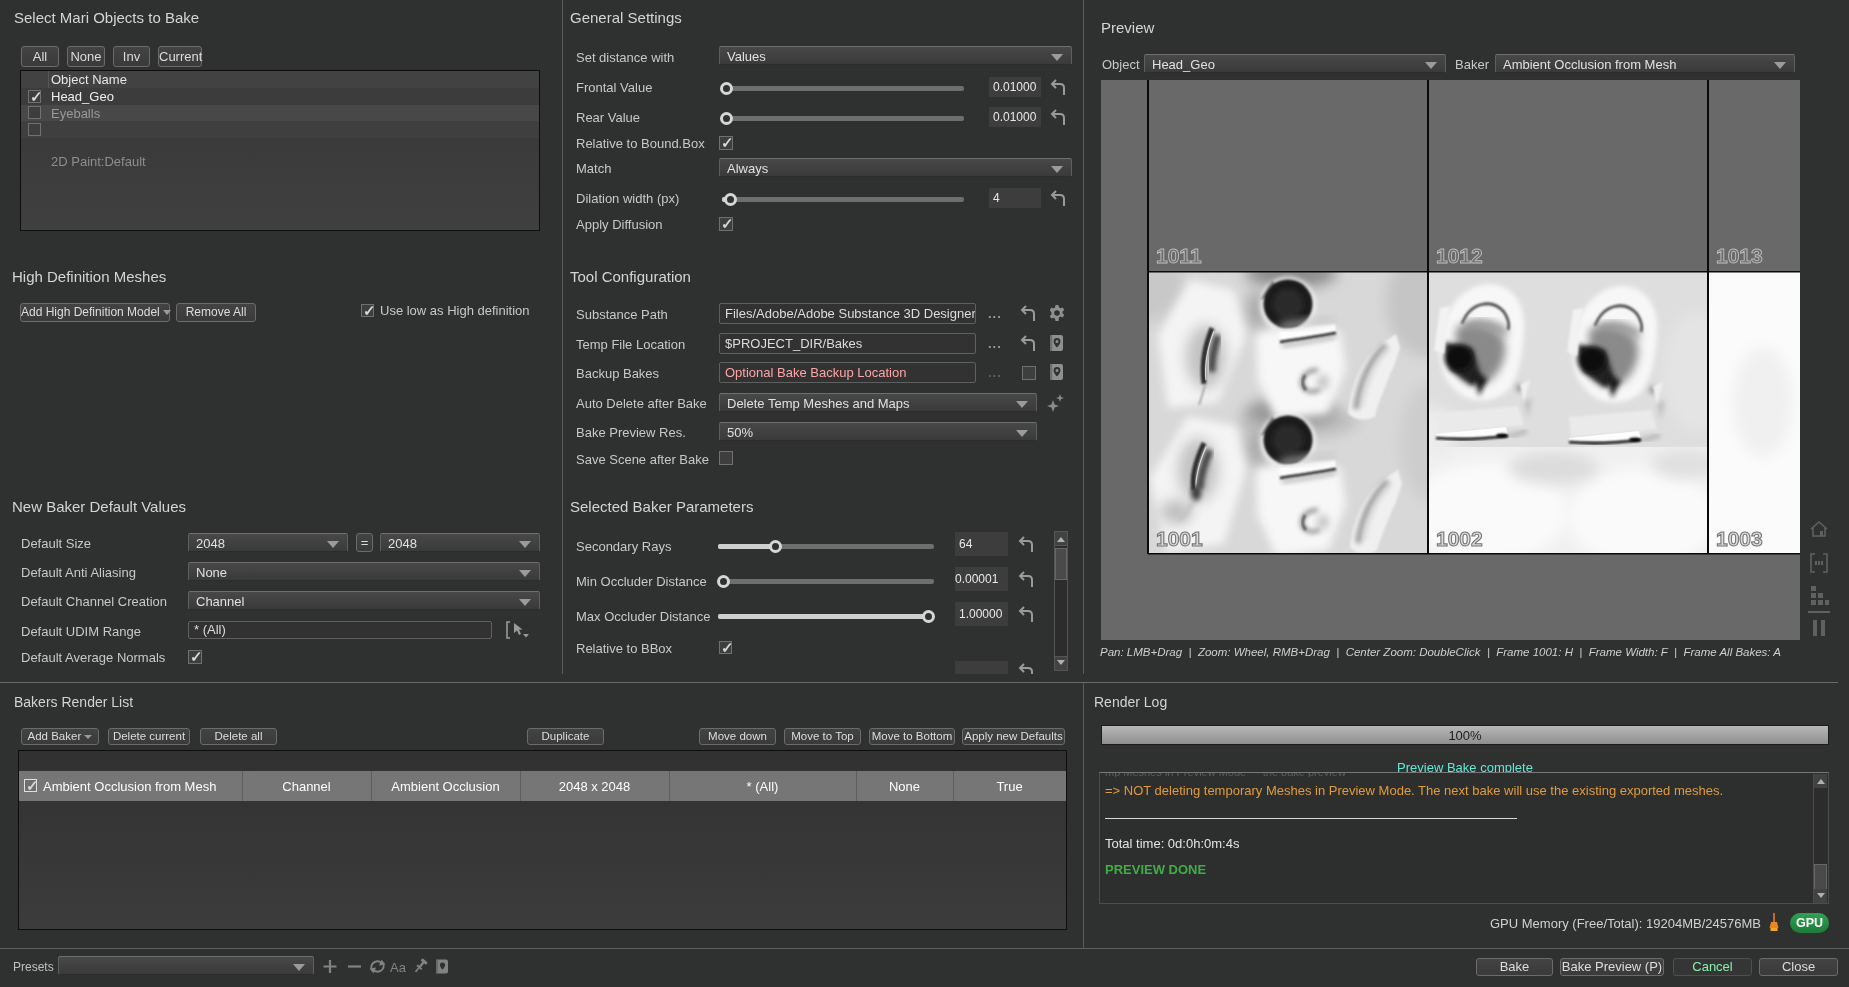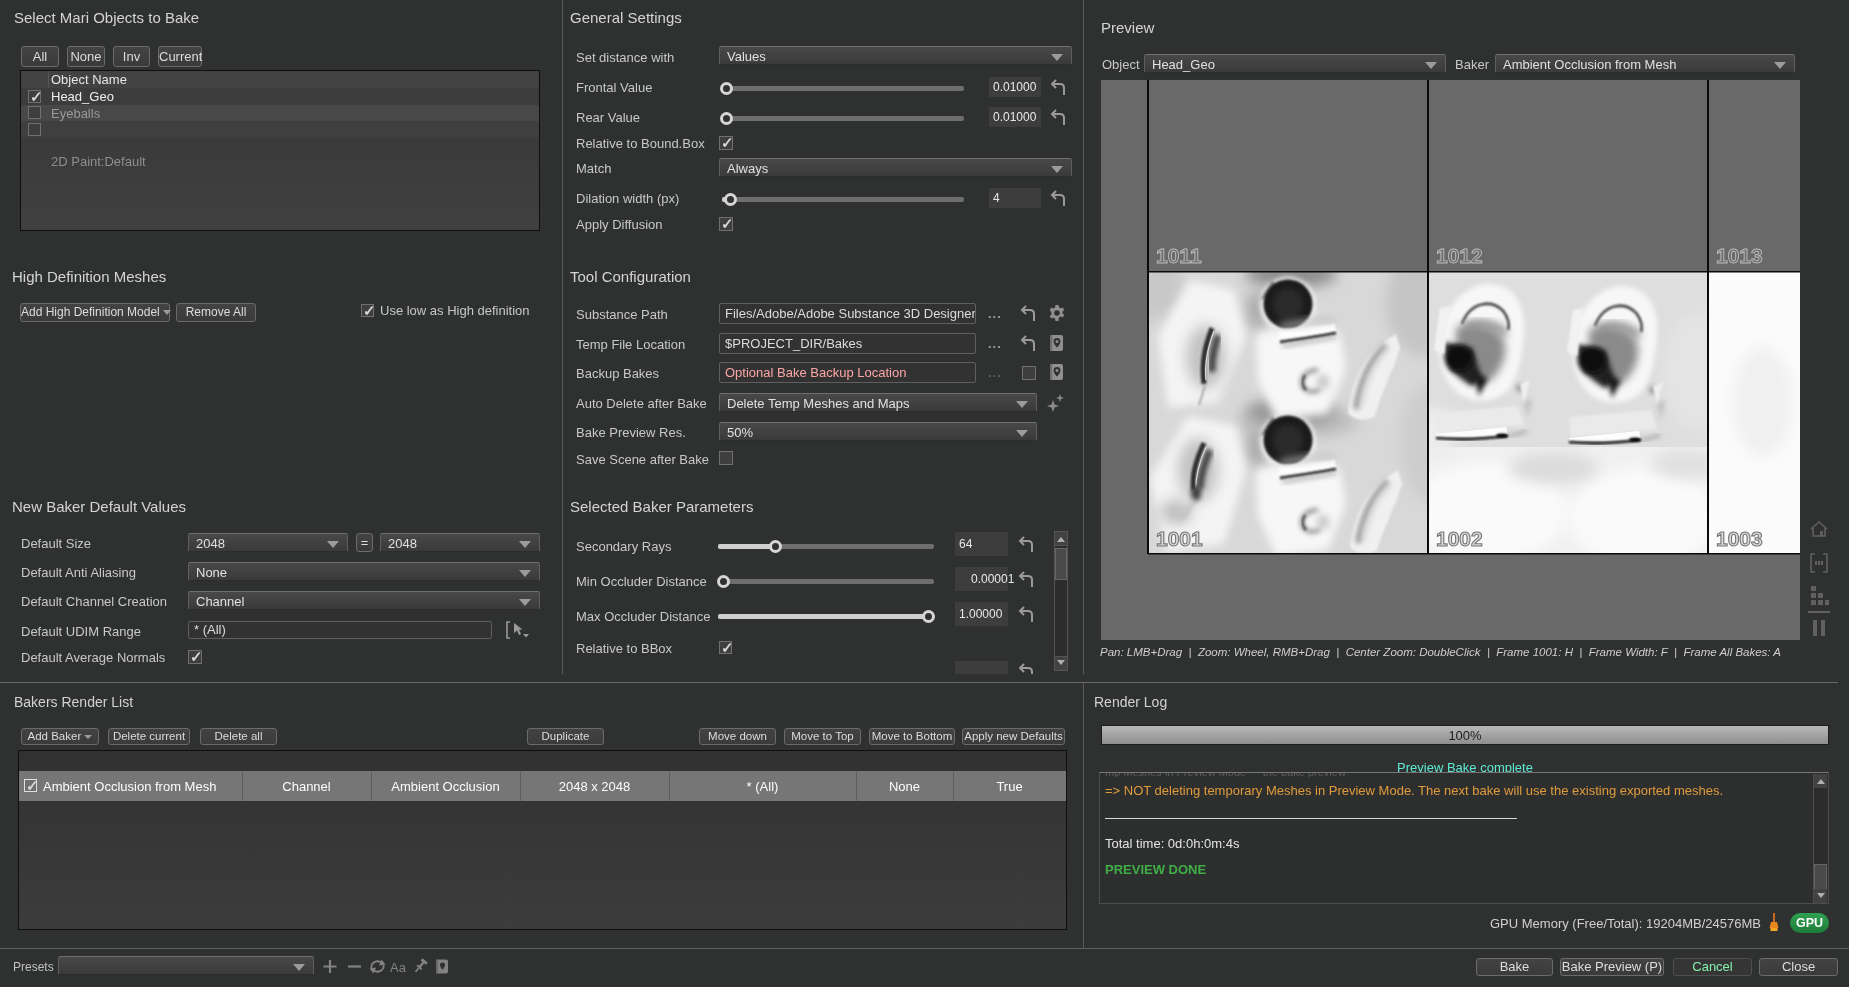--- a/index.html
+++ b/index.html
@@ -194,21 +194,21 @@
 <div class="gfill" style="left:718px; top:544px; width:58px;"></div>
 <div class="knob" style="left:769px; top:540px;"></div>
 <div class="vbox" style="left:955px; top:532px; width:53px; height:24px; line-height:24px; padding-left:4px;">64</div>
 <svg class="undo" style="left:1016px; top:535px;" viewBox="0 0 20 20">
     <path d="M16 17 L16 10 Q16 6 12 6 L5 6 M8 2 L4 6 L8 10" fill="none" stroke="#9a9a9a" stroke-width="2"></path>
   </svg>
 
 <div class="abs lbl" style="left:576px; top:574px;">Min Occluder Distance</div>
 <div class="groove" style="left:718px; top:579px; width:216px;"></div>
 <div class="knob" style="left:717px; top:575px;"></div>
-<div class="vbox" style="left:955px; top:567px; width:53px; height:24px; line-height:24px; padding-left:16px;">0.00001</div>
+<div class="vbox" style="left:955px; top:567px; width:53px; height:24px; line-height:24px; padding-left:0;">0.00001</div>
 <svg class="undo" style="left:1016px; top:570px;" viewBox="0 0 20 20">
     <path d="M16 17 L16 10 Q16 6 12 6 L5 6 M8 2 L4 6 L8 10" fill="none" stroke="#9a9a9a" stroke-width="2"></path>
   </svg>
 
 <div class="abs lbl" style="left:576px; top:609px;">Max Occluder Distance</div>
 <div class="groove" style="left:718px; top:614px; width:216px;"></div>
 <div class="gfill" style="left:718px; top:614px; width:212px;"></div>
 <div class="knob" style="left:922px; top:610px;"></div>
 <div class="vbox" style="left:955px; top:602px; width:53px; height:24px; line-height:24px; padding-left:4px;">1.00000</div>
 <svg class="undo" style="left:1016px; top:605px;" viewBox="0 0 20 20">

